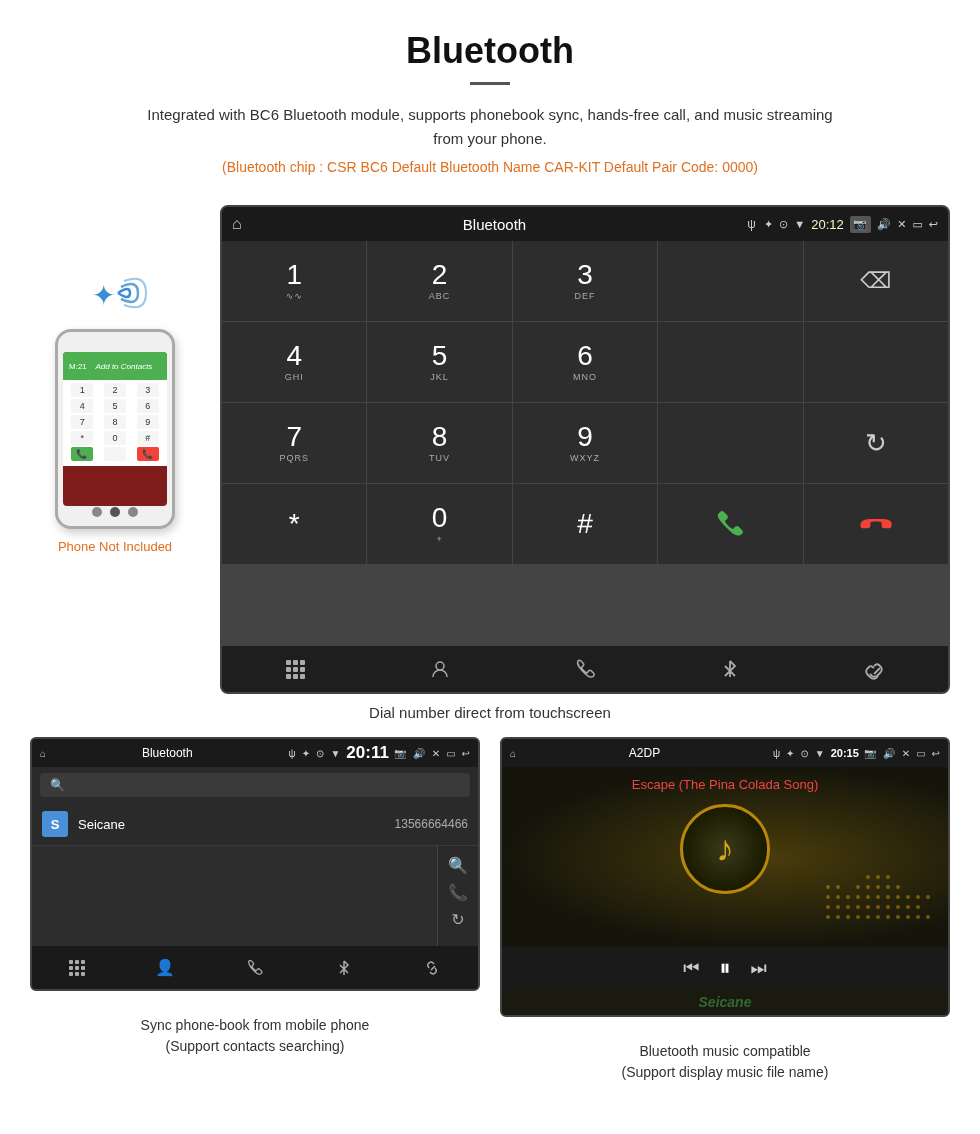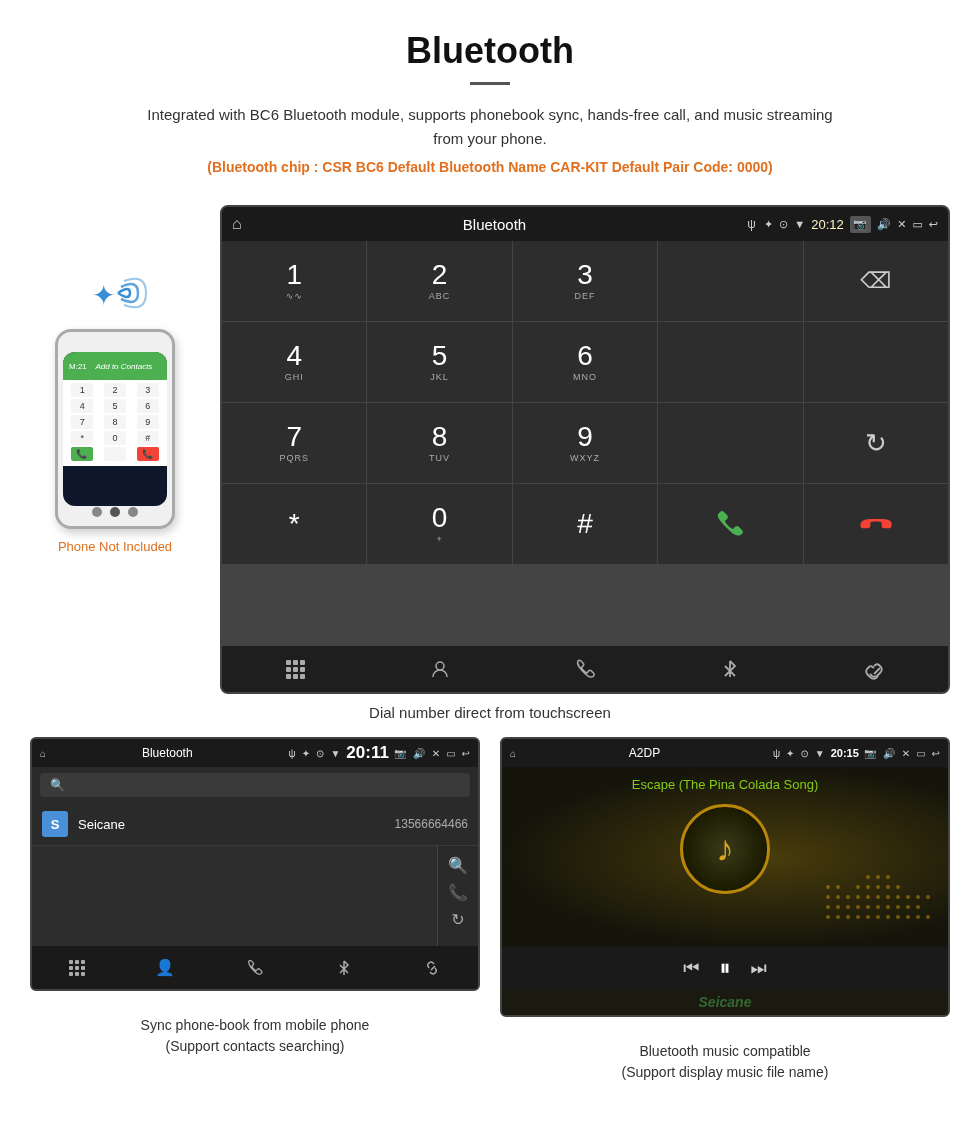--- a/index.html
+++ b/index.html
@@ -33,21 +33,20 @@
       line-height: 1.6;
       max-width: 700px;
       margin: 0 auto 8px;
       text-align: center;
     }
     .bluetooth-specs {
       font-size: 14px;
       color: #e07020;
       text-align: center;
       margin-bottom: 20px;
-      font-weight: bold;
     }
 
     
     .content-area {
       display: flex;
       padding: 0 30px;
       gap: 20px;
       align-items: flex-start;
       margin-bottom: 10px;
     }
@@ -66,22 +65,22 @@
       background: #f0f0f0;
       border-radius: 16px;
       border: 3px solid #aaa;
       position: relative;
       overflow: hidden;
       box-shadow: 2px 4px 10px rgba(0,0,0,0.2);
     }
     .phone-mock-inner {
       position: absolute;
       top: 20px; left: 5px; right: 5px; bottom: 20px;
-      background: #0f172a;
-      border-radius: 12px;
+      background: #7f1d1d;
+      border-radius: 4px;
       overflow: hidden;
     }
     .phone-screen-header {
       background: #4caf50;
       height: 28px;
       display: flex;
       align-items: center;
       padding: 0 6px;
       font-size: 8px;
       color: #fff;
@@ -329,21 +328,21 @@
       min-height: 180px;
       position: relative;
       overflow: hidden;
     }
     .music-bg-dots {
       position: absolute;
       top: 0; left: 0; right: 0; bottom: 0;
       background: radial-gradient(ellipse at 60% 50%, rgba(180,140,0,0.3) 0%, rgba(20,20,10,0.9) 70%);
     }
     .music-song-title {
-      color: #84cc16;
+      color: #ef4444;
       font-size: 13px;
       text-align: center;
       margin-bottom: 12px;
       position: relative;
       z-index: 2;
     }
     .music-album-art {
       width: 90px; height: 90px;
       border-radius: 50%;
       background: radial-gradient(circle, #3a3a1a 0%, #1a1a00 70%);

